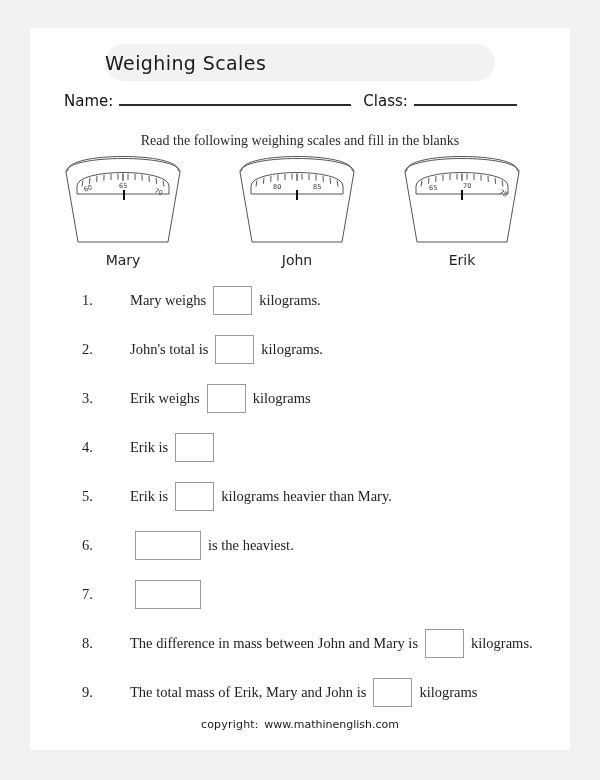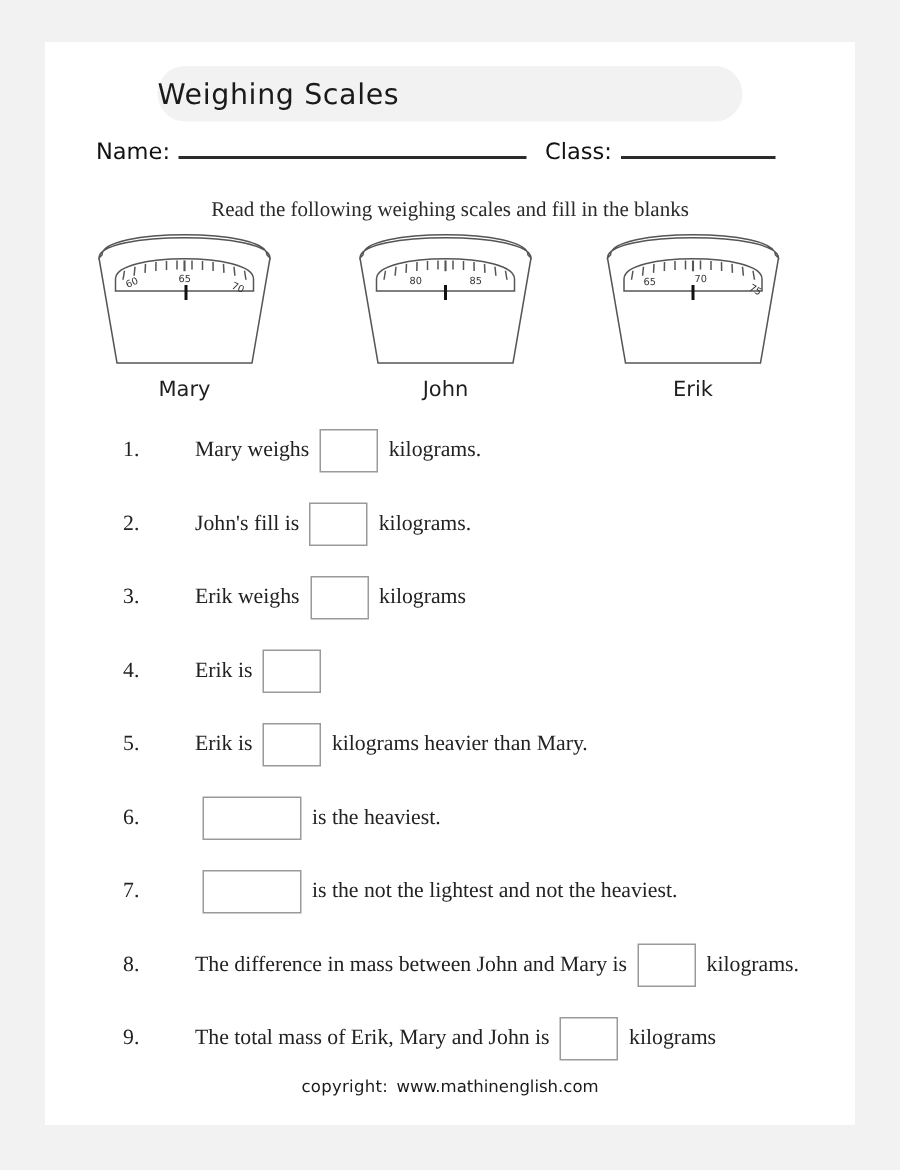--- a/index.html
+++ b/index.html
@@ -264,21 +264,21 @@
       <span class="q-body">
         <span class="txt">Mary weighs</span>
         <span class="ans-box"></span>
         <span class="txt">kilograms.</span>
       </span>
     </div>
 
     <div class="q-row">
       <span class="q-num">2.</span>
       <span class="q-body">
-        <span class="txt">John's fill is</span>
+        <span class="txt">John's total is</span>
         <span class="ans-box"></span>
         <span class="txt">kilograms.</span>
       </span>
     </div>
 
     <div class="q-row">
       <span class="q-num">3.</span>
       <span class="q-body">
         <span class="txt">Erik weighs</span>
         <span class="ans-box"></span>
@@ -308,21 +308,20 @@
       <span class="q-body lead-box">
         <span class="ans-box wide"></span>
         <span class="txt">is the heaviest.</span>
       </span>
     </div>
 
     <div class="q-row">
       <span class="q-num">7.</span>
       <span class="q-body lead-box">
         <span class="ans-box wide"></span>
-        <span class="txt">is the not the lightest and not the heaviest.</span>
       </span>
     </div>
 
     <div class="q-row">
       <span class="q-num">8.</span>
       <span class="q-body">
         <span class="txt">The difference in mass between John and Mary is</span>
         <span class="ans-box"></span>
         <span class="txt">kilograms.</span>
       </span>

